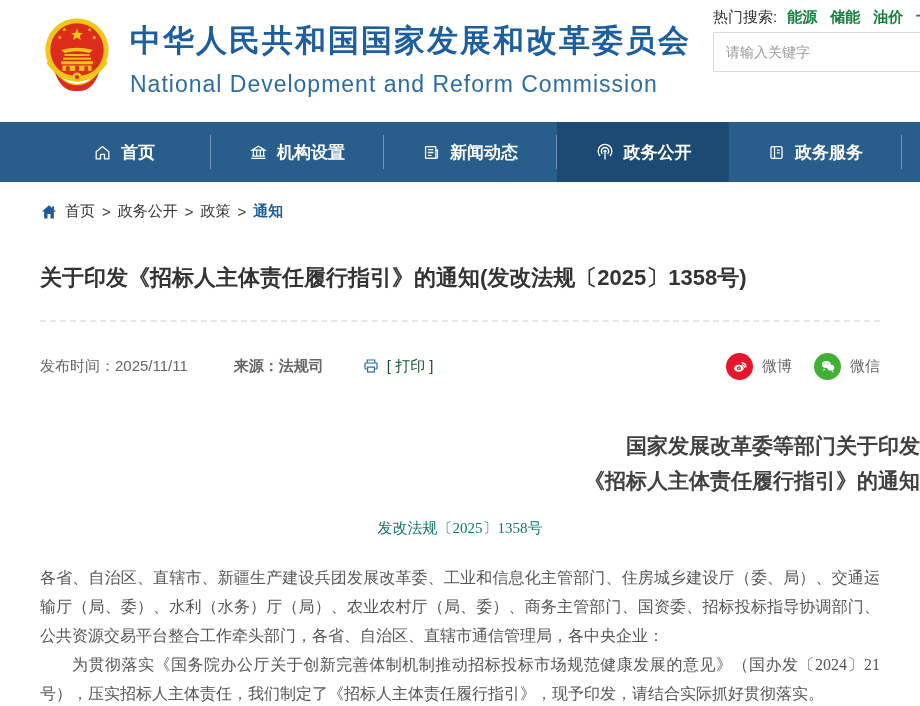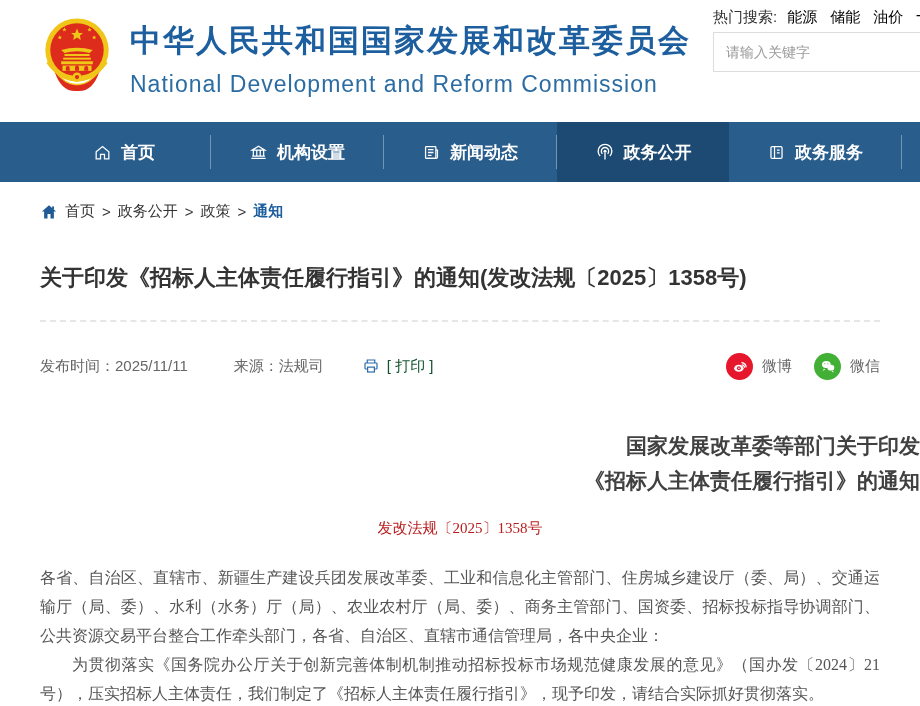--- a/index.html
+++ b/index.html
@@ -8,21 +8,21 @@
 
   
   .header { position:relative; height:122px; background:#fff; }
   .emblem { position:absolute; left:44px; top:10px; width:66px; height:92px; }
   .titles { position:absolute; left:130px; top:20px; }
   .title-cn { font-size:31px; font-weight:bold; color:#1d5f9e; letter-spacing:2px; white-space:nowrap; }
   .title-en { font-size:23px; color:#2b6ca3; letter-spacing:1px; margin-top:9px; white-space:nowrap; }
 
   .hotsearch { position:absolute; left:713px; top:8px; width:207px; overflow:hidden;
     font-size:15px; color:#333; white-space:nowrap; }
-  .hotsearch a { color:#000000; text-decoration:none; margin-left:13px; }
+  .hotsearch a { color:#15803d; text-decoration:none; margin-left:13px;font-weight:bold; }
   .hotsearch a:first-of-type { margin-left:10px; }
 
   .searchbox { position:absolute; left:713px; top:32px; width:240px; height:40px;
     border:1px solid #dcdcdc; background:#fff; }
   .searchbox input { width:100%; height:100%; border:none; outline:none;
     padding:0 12px; font-size:14px; color:#333; font-family:"Liberation Sans",sans-serif; }
   .searchbox input::placeholder { color:#999; }
 
   
   .nav { height:60px; background:#295d8c; display:flex; align-items:stretch;
@@ -40,36 +40,36 @@
   .crumbs a { color:#333; text-decoration:none; }
   .crumbs .sep { color:#333; }
   .crumb-current { color:#1d5f9e; font-weight:bold; }
 
   
   .page-title { margin:42px 40px 16px; font-size:22px; font-weight:bold; color:#333; }
   .dashed { border:none; border-top:2px dashed #e6e6e6; margin:27px 40px 0; }
 
   .meta { position:relative; margin:30px 40px 0; height:28px; display:flex;
     align-items:center; font-size:15px; color:#666; }
-  .meta .src { margin-left:46px; }
+  .meta .src { margin-left:46px;font-weight:bold; }
   .print-btn { margin-left:38px; display:flex; align-items:center; gap:7px;
     color:#14532d; cursor:pointer; font-size:15px; }
   .share { position:absolute; right:0; top:0; height:28px; display:flex;
     align-items:center; gap:22px; }
   .share-item { display:flex; align-items:center; gap:9px; color:#666;
     font-size:15px; cursor:pointer; }
   .badge { width:27px; height:27px; border-radius:50%; display:flex;
     align-items:center; justify-content:center; }
   .badge.weibo { background:#e6162d; }
   .badge.wechat { background:#42b035; }
 
   
   .art-title { margin-top:48px; text-align:right; font-size:21px; font-weight:bold;
     color:#404040; line-height:35px; }
-  .doc-num { text-align:center; margin-top:21px; font-size:15px; color:#b91c1c;
+  .doc-num { text-align:center; margin-top:21px; font-size:15px; color:#0f766e;
     font-family:"Liberation Serif", serif; }
   .body-text { margin:25px 40px 0; font-size:16px; line-height:29px; color:#555;
     text-align:justify; font-family:"Liberation Serif", serif; }
   .body-text p.indent { text-indent:2em; }
 </style>
 </head>
 <body>
 
 <div class="header">
   <svg class="emblem" viewBox="0 0 100 122">

